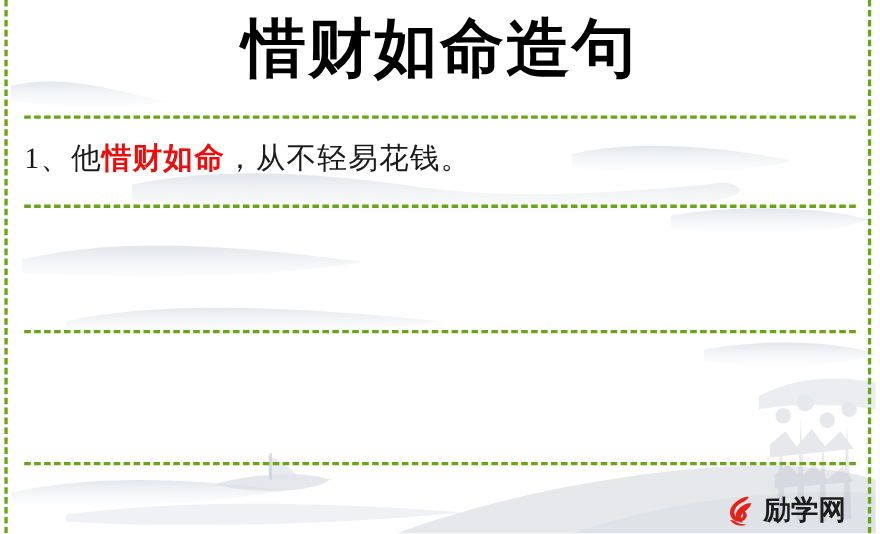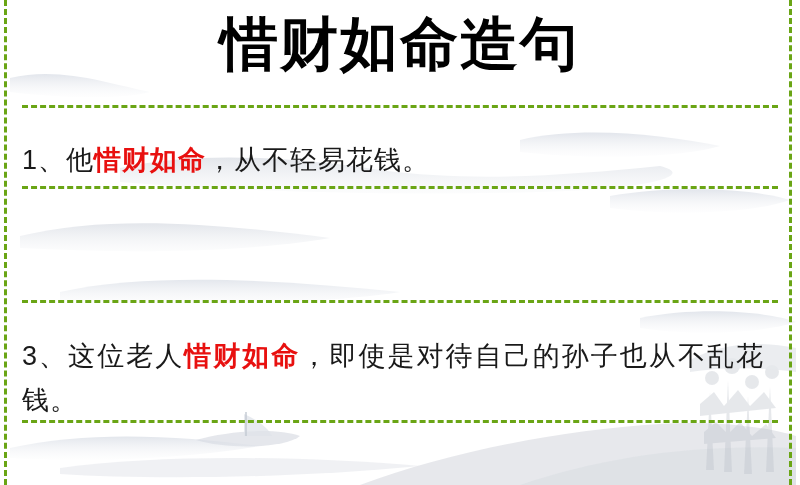--- a/index.html
+++ b/index.html
@@ -42,21 +42,21 @@
     position: absolute;
     left: 0;
     top: 8px;
     width: 800px;
     text-align: center;
     font-size: 58px;
     line-height: 74px;
     font-weight: 700;
     color: #000000;
     letter-spacing: 2px;
-    font-family: Liberation Serif, serif;
+    font-family: Liberation Sans, sans-serif;
     z-index: 3;
     white-space: nowrap;
   }
 
   
   .rule {
     position: absolute;
     left: 22px;
     width: 756px;
     height: 0;
@@ -65,25 +65,24 @@
   }
 
   
   .sentence {
     position: absolute;
     left: 22px;
     width: 742px;
     font-size: 27px;
     line-height: 44px;
     color: #1a1a1a;
-    font-family: Liberation Sans, sans-serif;
+    font-family: Liberation Serif, serif;
     letter-spacing: 1px;
     z-index: 3;
     text-align: justify;
-    margin-top: 16px;
   }
   .sentence .hl {
     color: #e8100f;
     font-weight: 700;
   }
 
   
   .logo {
     position: absolute;
     left: 655px;
@@ -174,20 +173,27 @@
 
   <div class="sentence" style="top:122px;">
     <span>1、</span><span>他</span><span class="hl">惜财如命</span><span>，从不轻易花钱。</span>
   </div>
 
   <div class="rule" style="top:186px;"></div>
 
 
   <div class="rule" style="top:300px;"></div>
 
-  <div class="sentence" style="top:318px;">
-    <span>3、</span><span>这位老人</span><span class="hl">惜财如命</span><span>，即使是对待自己的孙子也从不乱花钱。</span>
-  </div>
 
   <div class="rule" style="top:420px;"></div>
 
+  <div class="logo">
+    <span class="logo-mark">
+      <svg viewBox="0 0 40 40" xmlns="http://www.w3.org/2000/svg" aria-hidden="true">
+        <path d="M30 5 C22 6, 14 11, 11 18 C8 25, 13 32, 20 32 C25 32, 29 28, 28 24 C27 20, 22 19, 20 22 C23 21, 25 23, 24 26 C23 29, 18 29, 16 26 C13 22, 16 15, 22 12 C26 10, 30 8, 30 5 Z" fill="#e2231a"></path>
+        <path d="M33 12 C27 12, 20 16, 17 22 C15 27, 18 33, 24 33 C21 30, 21 26, 24 23 C27 20, 32 17, 33 12 Z" fill="#e2231a"></path>
+        <path d="M10 30 C14 36, 22 38, 28 35 C23 35, 18 34, 15 31 Z" fill="#e2231a"></path>
+      </svg>
+    </span>
+    <span class="logo-text">励学网</span>
+  </div>
 
 </div>
 
 </body></html>

